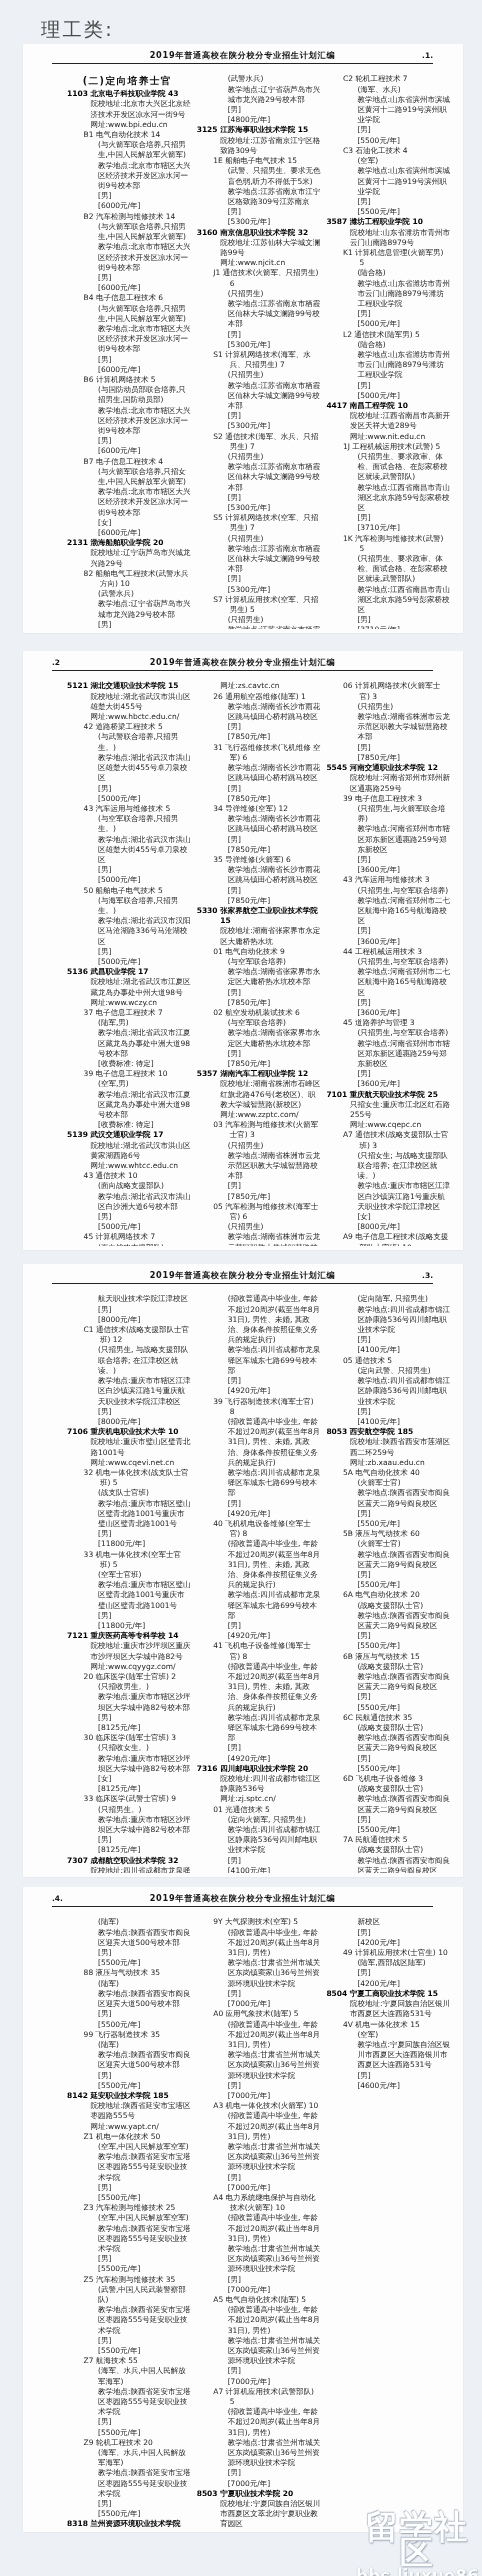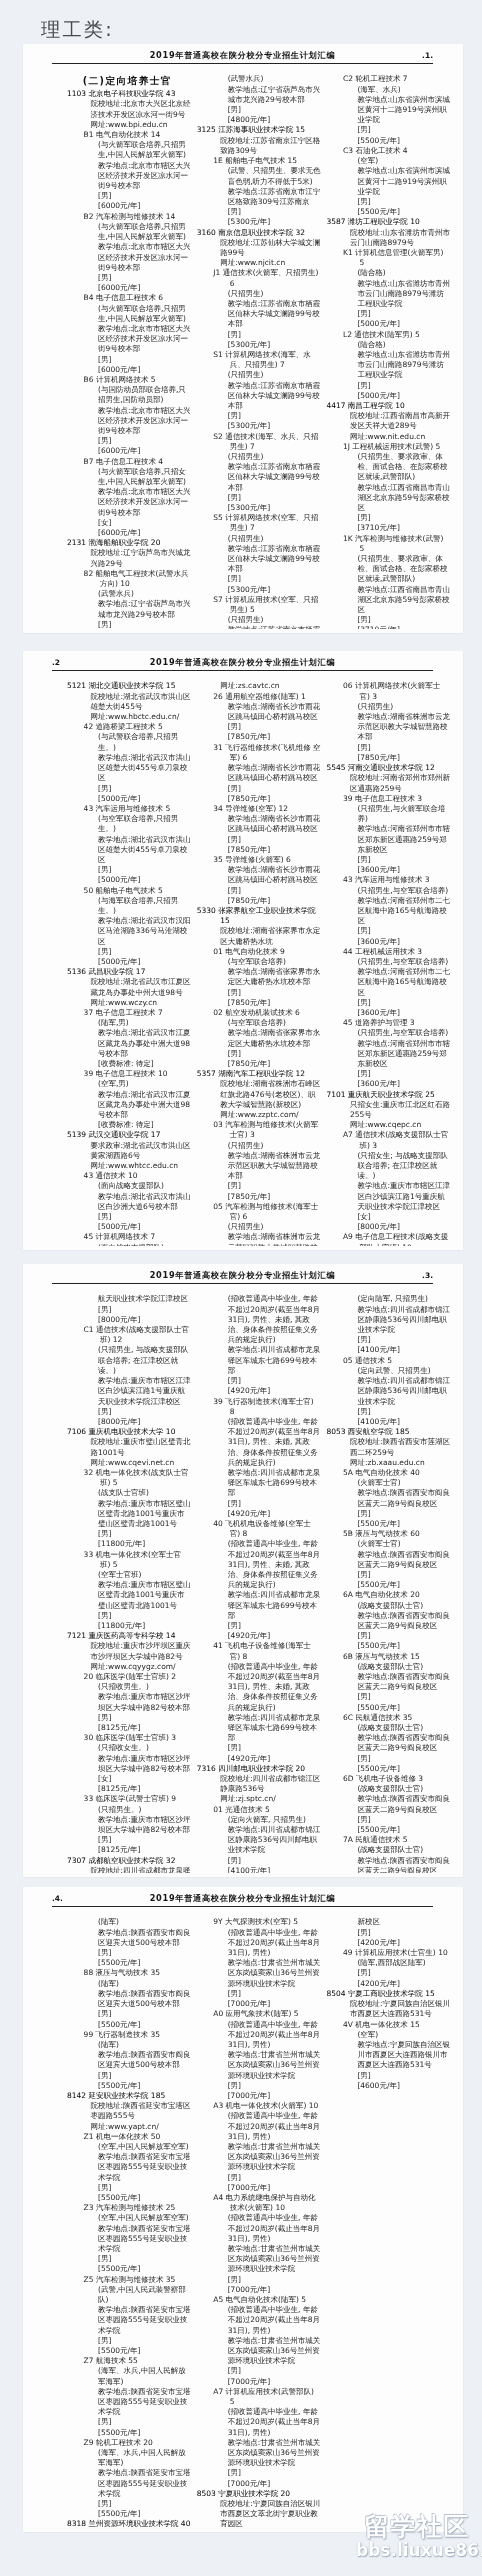--- a/index.html
+++ b/index.html
@@ -26,30 +26,30 @@
     letter-spacing:0.7px;white-space:nowrap;
   }
   .page-num{position:absolute;top:0.7px;font-size:7.5px;font-weight:bold;letter-spacing:0;}
   .page-num.right{right:0;}
   .page-num.left{left:0;}
   .cols{display:flex;margin:10.7px 8.6px 0 44px;height:calc(100% - 34px);}
   .col{width:124px;flex:none;overflow:hidden;}
   .col + .col{margin-left:5.7px;}
   .ln{font-size:7.5px;line-height:10.2px;color:#1d1d1d;}
   .ln-s{font-size:9.7px;font-weight:bold;color:#111;padding-left:15.7px;letter-spacing:1.4px;margin:0.7px 0 2.1px 0;line-height:12px;}
-  .ln-c{font-weight:normal;color:#000;padding-left:23.6px;text-indent:-23.6px;}
+  .ln-c{font-weight:bold;color:#000;padding-left:23.6px;text-indent:-23.6px;}
   .ln-a{padding-left:23.6px;}
   .ln-p{padding-left:33px;text-indent:-16.4px;}
   .ln-d{padding-left:31px;}
   .watermark{
     position:absolute;left:356px;top:2514px;width:122px;text-align:center;
     color:#ffffff;pointer-events:none;
   }
   .watermark .wm-big{
-    font-size:25px;font-weight:bold;letter-spacing:1.4px;line-height:26px;
+    font-size:33px;font-weight:bold;letter-spacing:1.4px;line-height:26px;
     text-shadow:0.7px 0.7px 1.4px rgba(148,160,178,.95),-0.7px -0.7px 0.7px rgba(148,160,178,.6),0 0 0.7px rgba(148,160,178,.9);
   }
   .watermark .wm-small{
     font-size:17px;font-weight:bold;line-height:13px;margin-top:4px;
     text-shadow:0.7px 0.7px 1.4px rgba(148,160,178,.95),0 0 0.7px rgba(148,160,178,.9);
   }
 </style>
 </head>
 <body>
 
@@ -204,21 +204,21 @@
           <div class="ln ln-a">网址:www.wczy.cn</div>
           <div class="ln ln-p">37 电子信息工程技术 7</div>
           <div class="ln ln-d">(陆军,男)</div>
           <div class="ln ln-d">教学地点:湖北省武汉市江夏区藏龙岛办事处中洲大道98号校本部</div>
           <div class="ln ln-d">[收费标准: 待定]</div>
           <div class="ln ln-p">39 电子信息工程技术 10</div>
           <div class="ln ln-d">(空军,男)</div>
           <div class="ln ln-d">教学地点:湖北省武汉市江夏区藏龙岛办事处中洲大道98号校本部</div>
           <div class="ln ln-d">[收费标准: 待定]</div>
           <div class="ln ln-c">5139 武汉交通职业学院 17</div>
-          <div class="ln ln-a">要求政审:湖北省武汉市洪山区黄家湖西路6号</div>
+          <div class="ln ln-a">院校地址:湖北省武汉市洪山区黄家湖西路6号</div>
           <div class="ln ln-a">网址:www.whtcc.edu.cn</div>
           <div class="ln ln-p">43 通信技术 10</div>
           <div class="ln ln-d">(面向战略支援部队)</div>
           <div class="ln ln-d">教学地点:湖北省武汉市洪山区白沙洲大道6号校本部</div>
           <div class="ln ln-d">[男]</div>
           <div class="ln ln-d">[5000元/年]</div>
           <div class="ln ln-p">45 计算机网络技术 7</div>
           <div class="ln ln-d">(面向战略支援部队)</div>
         </div>
         <div class="col">

